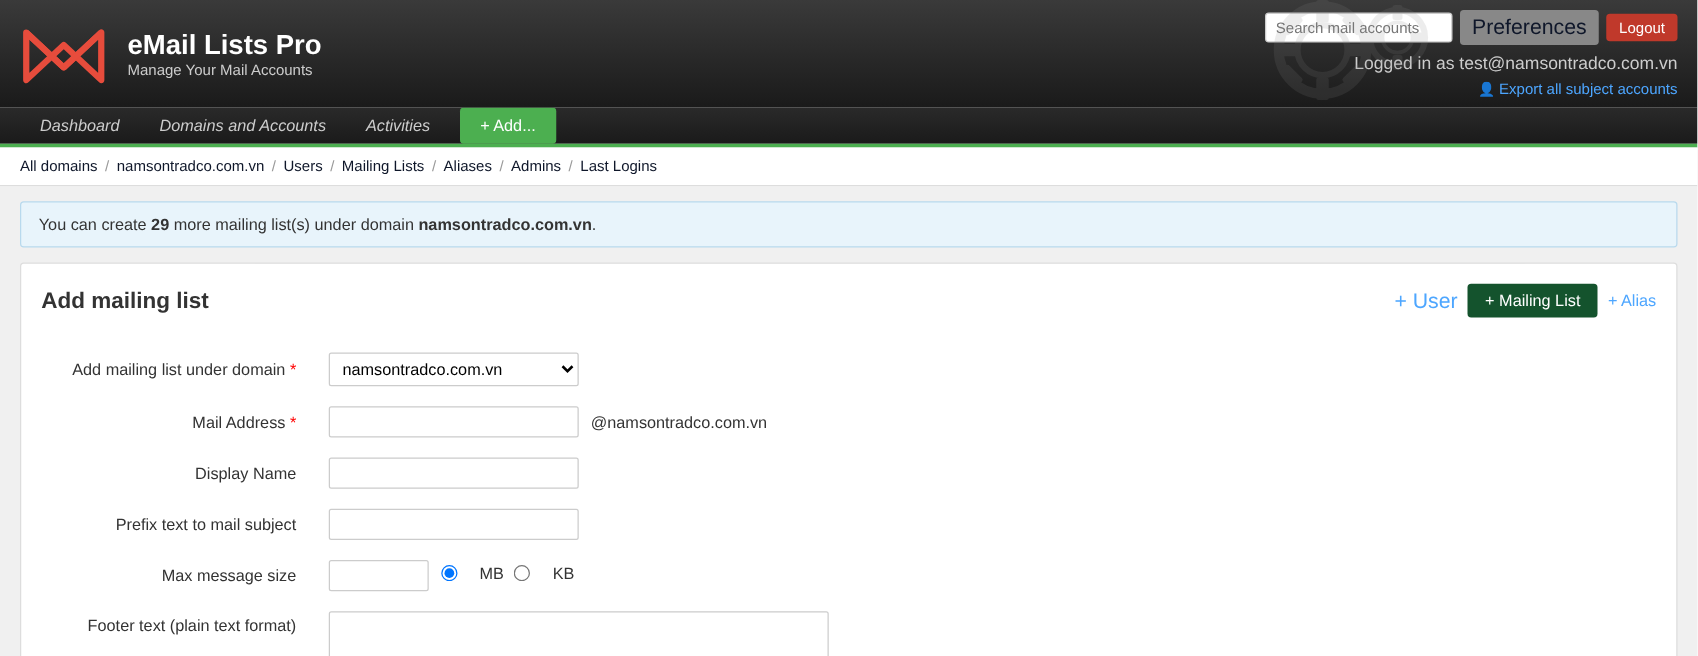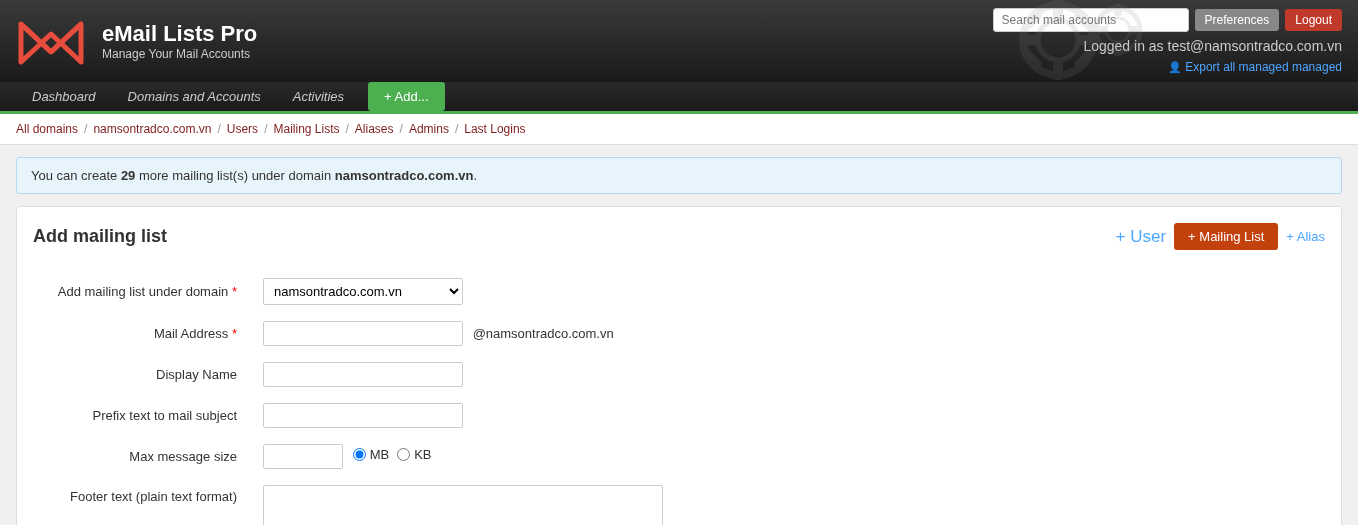--- a/index.html
+++ b/index.html
@@ -43,31 +43,31 @@
     .header-top-right {
       display: flex;
       align-items: center;
       gap: 6px;
     }
     .search-box {
       padding: 4px 8px;
       border: 1px solid #ccc;
       border-radius: 3px;
       font-size: 12px;
-      width: 196px;
+      width: 150px;
       background: #fff;
     }
     .btn-preferences {
       background: #888;
-      color: #ffffff;
+      color: #0f172a;
       border: none;
       padding: 4px 10px;
       border-radius: 3px;
       cursor: pointer;
-      font-size: 12px;
+      font-size: 17px;
     }
     .btn-logout {
       background: #c0392b;
       color: #fff;
       border: none;
       padding: 4px 10px;
       border-radius: 3px;
       cursor: pointer;
       font-size: 12px;
     }
@@ -128,21 +128,21 @@
     
     .breadcrumb-bar {
       background: #ffffff;
       border-bottom: 1px solid #ddd;
       padding: 8px 16px;
       display: flex;
       align-items: center;
       gap: 0;
     }
     .breadcrumb-item {
-      color: #7f1d1d;
+      color: #0f172a;
       font-size: 12px;
       cursor: pointer;
       text-decoration: none;
     }
     .breadcrumb-sep {
       color: #999;
       margin: 0 6px;
       font-size: 12px;
     }
 
@@ -184,21 +184,21 @@
       align-items: center;
       gap: 8px;
     }
     .btn-add-user {
       color: #4da6ff;
       cursor: pointer;
       font-size: 17px;
       text-decoration: none;
     }
     .btn-mailing-list {
-      background: #c2410c;
+      background: #14532d;
       color: #fff;
       border: none;
       padding: 6px 14px;
       border-radius: 3px;
       cursor: pointer;
       font-size: 13px;
     }
     .btn-alias {
       color: #4da6ff;
       cursor: pointer;
@@ -252,21 +252,21 @@
     }
     .radio-group {
       display: inline-flex;
       align-items: center;
       gap: 8px;
       margin-left: 6px;
     }
     .radio-label {
       display: flex;
       align-items: center;
-      gap: 4px;
+      gap: 18px;
       font-size: 13px;
       color: #333;
       cursor: pointer;
     }
     .form-textarea {
       border: 1px solid #ccc;
       padding: 6px;
       border-radius: 2px;
       font-size: 13px;
       width: 400px;
@@ -312,21 +312,21 @@
     </div>
   </div>
 
   <div class="header-right">
     <div class="header-top-right">
       <input type="text" class="search-box" placeholder="Search mail accounts" style="">
       <button class="btn-preferences">Preferences</button>
       <button class="btn-logout">Logout</button>
     </div>
     <div class="user-info">Logged in as test@namsontradco.com.vn</div>
-    <a class="export-link">Export all managed managed</a>
+    <a class="export-link">Export all subject accounts</a>
   </div>
 </div>
 
 <div class="navbar">
   <a class="nav-item">Dashboard</a>
   <a class="nav-item">Domains and Accounts</a>
   <a class="nav-item">Activities</a>
   <button class="btn-add">+ Add...</button>
 </div>
 

